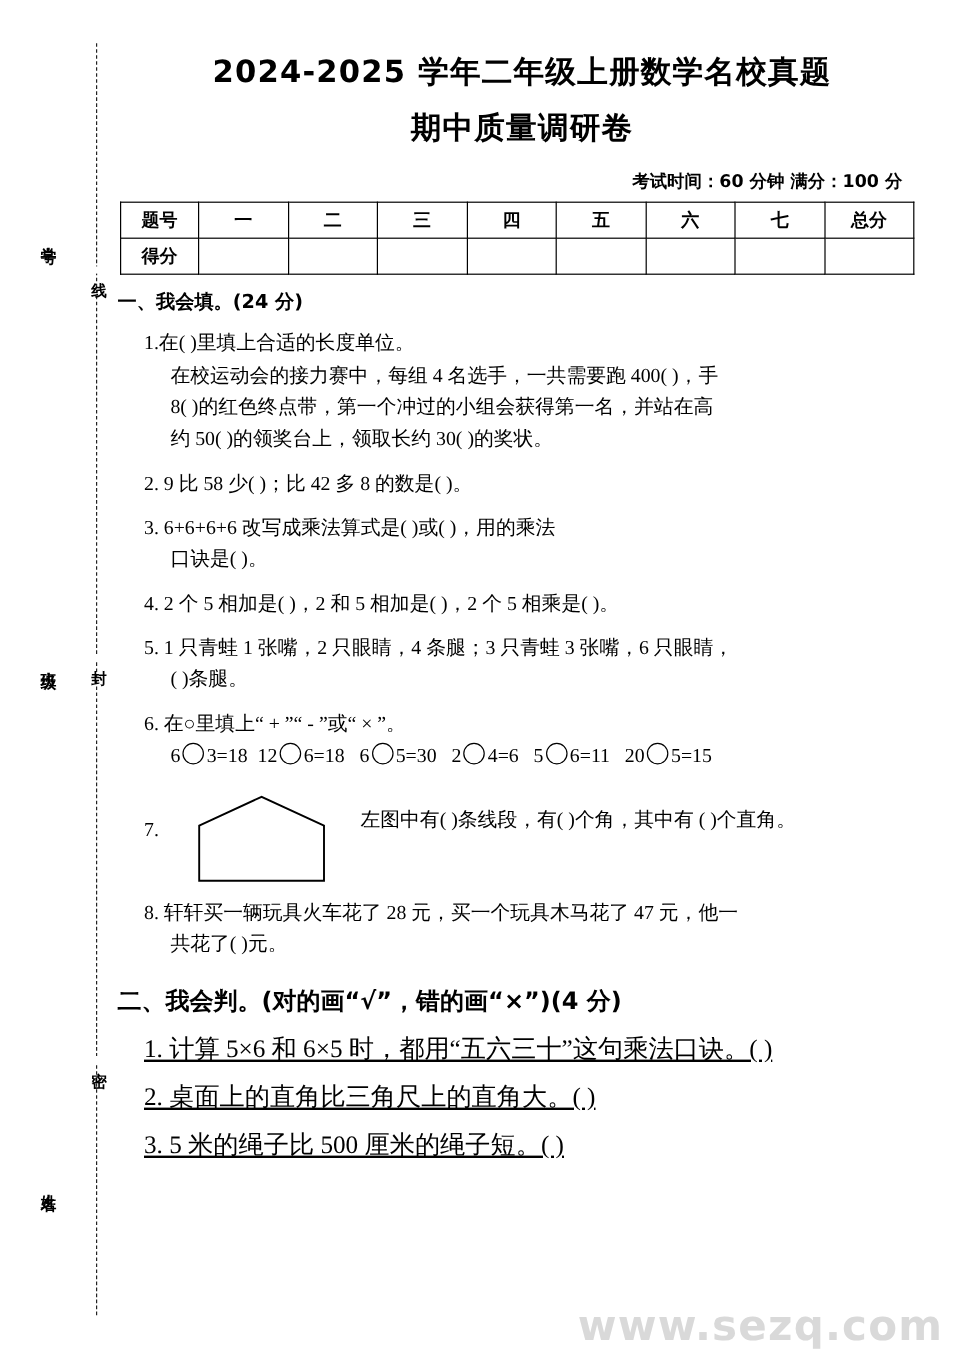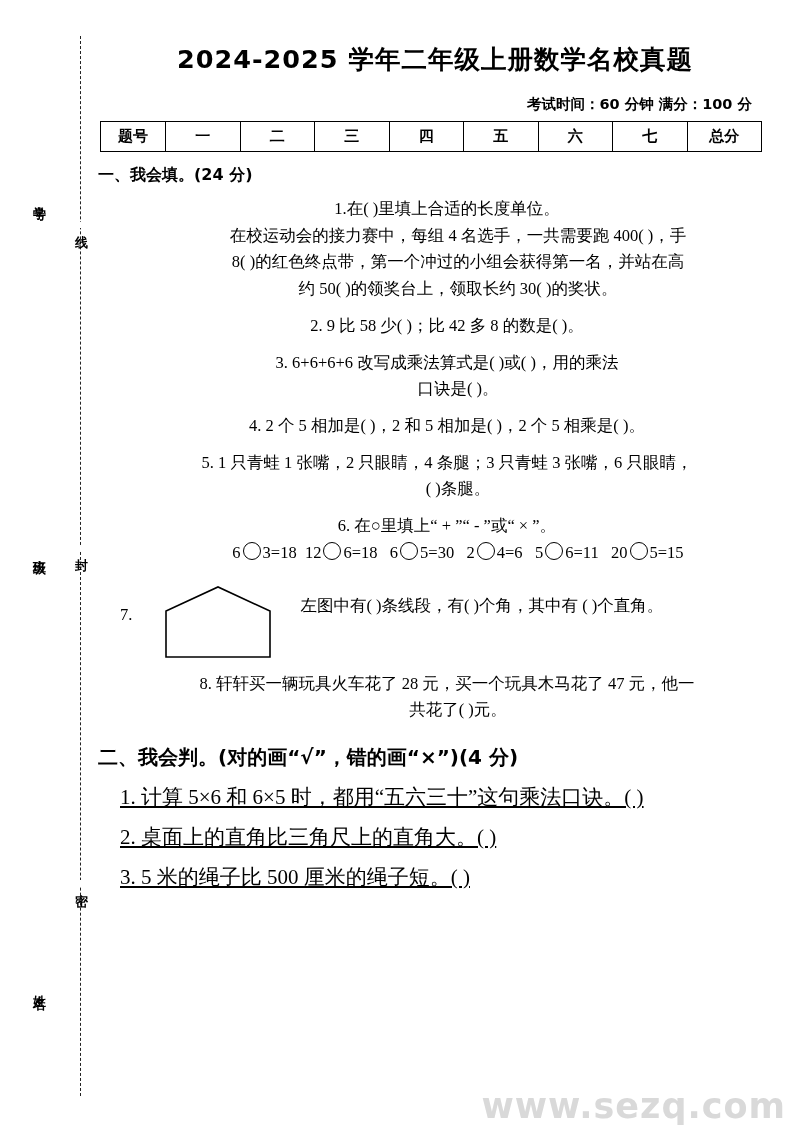--- a/index.html
+++ b/index.html
@@ -119,21 +119,20 @@
     font-size: 16px;
     margin-top: 13px;
     margin-left: 2px;
   }
 
   .q {
     font-size: 16.5px;
     margin-top: 10px;
     margin-left: 24px;
     line-height: 1.62;
-    text-align: center;
   }
   .q .ln { display: block; }
   .indent { margin-left: 22px; }
 
   
   .q7wrap {
     margin-top: 10px;
     margin-left: 24px;
     display: flex;
     align-items: flex-start;
@@ -196,35 +195,47 @@
   <div class="vlabel banji">班级：</div>
   <div class="vlabel xingming">姓名：</div>
   <div class="vseal s1">线</div>
   <div class="vseal s2">封</div>
   <div class="vseal s3">密</div>
 </div>
 
 <div class="sheet">
 
   <div class="title1">2024-2025 学年二年级上册数学名校真题</div>
+  <div class="title2">期中质量调研卷</div>
   <div class="examinfo">考试时间：60 分钟  满分：100 分</div>
 
   <table class="score">
     <tbody>
         <tr>
       <td class="lab">题号</td>
       <td>一</td>
       <td>二</td>
       <td>三</td>
       <td>四</td>
       <td>五</td>
       <td>六</td>
       <td>七</td>
       <td>总分</td>
     </tr>
+    <tr>
+      <td class="lab">得分</td>
+      <td></td>
+      <td></td>
+      <td></td>
+      <td></td>
+      <td></td>
+      <td></td>
+      <td></td>
+      <td></td>
+    </tr>
   </tbody>
     </table>
 
   <div class="sec-head">一、我会填。(24 分)</div>
 
   <div class="q">
     <span class="ln"><span>1.</span><span>在(      )里填上合适的长度单位。</span></span>
     <span class="ln indent">在校运动会的接力赛中，每组 4 名选手，一共需要跑 400(      )，手</span>
     <span class="ln indent">8(      )的红色终点带，第一个冲过的小组会获得第一名，并站在高</span>
     <span class="ln indent">约 50(      )的领奖台上，领取长约 30(      )的奖状。</span>

